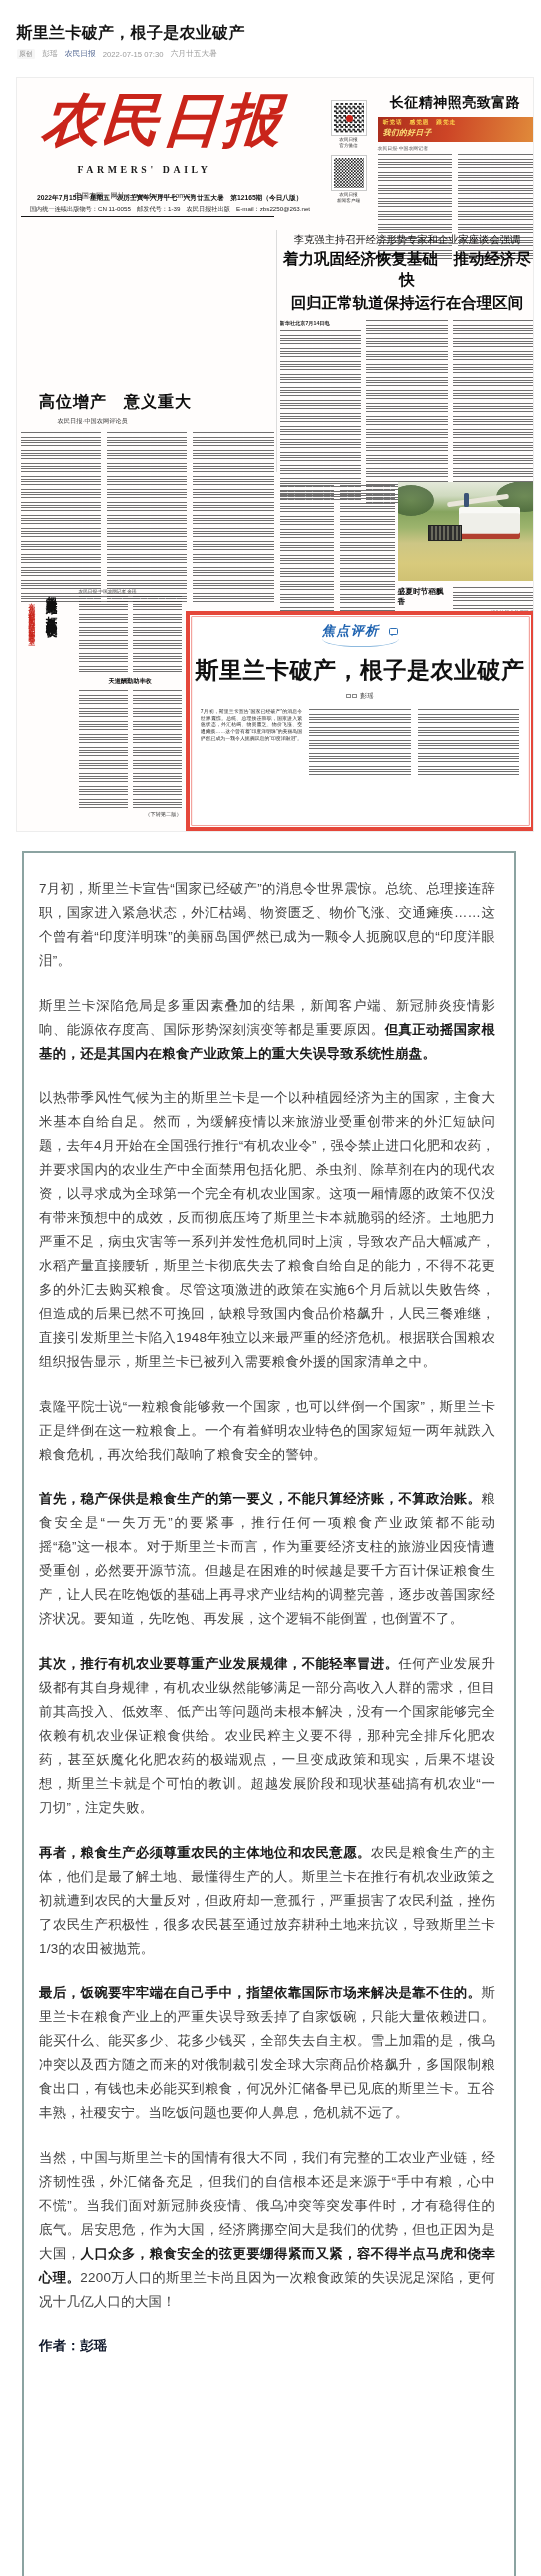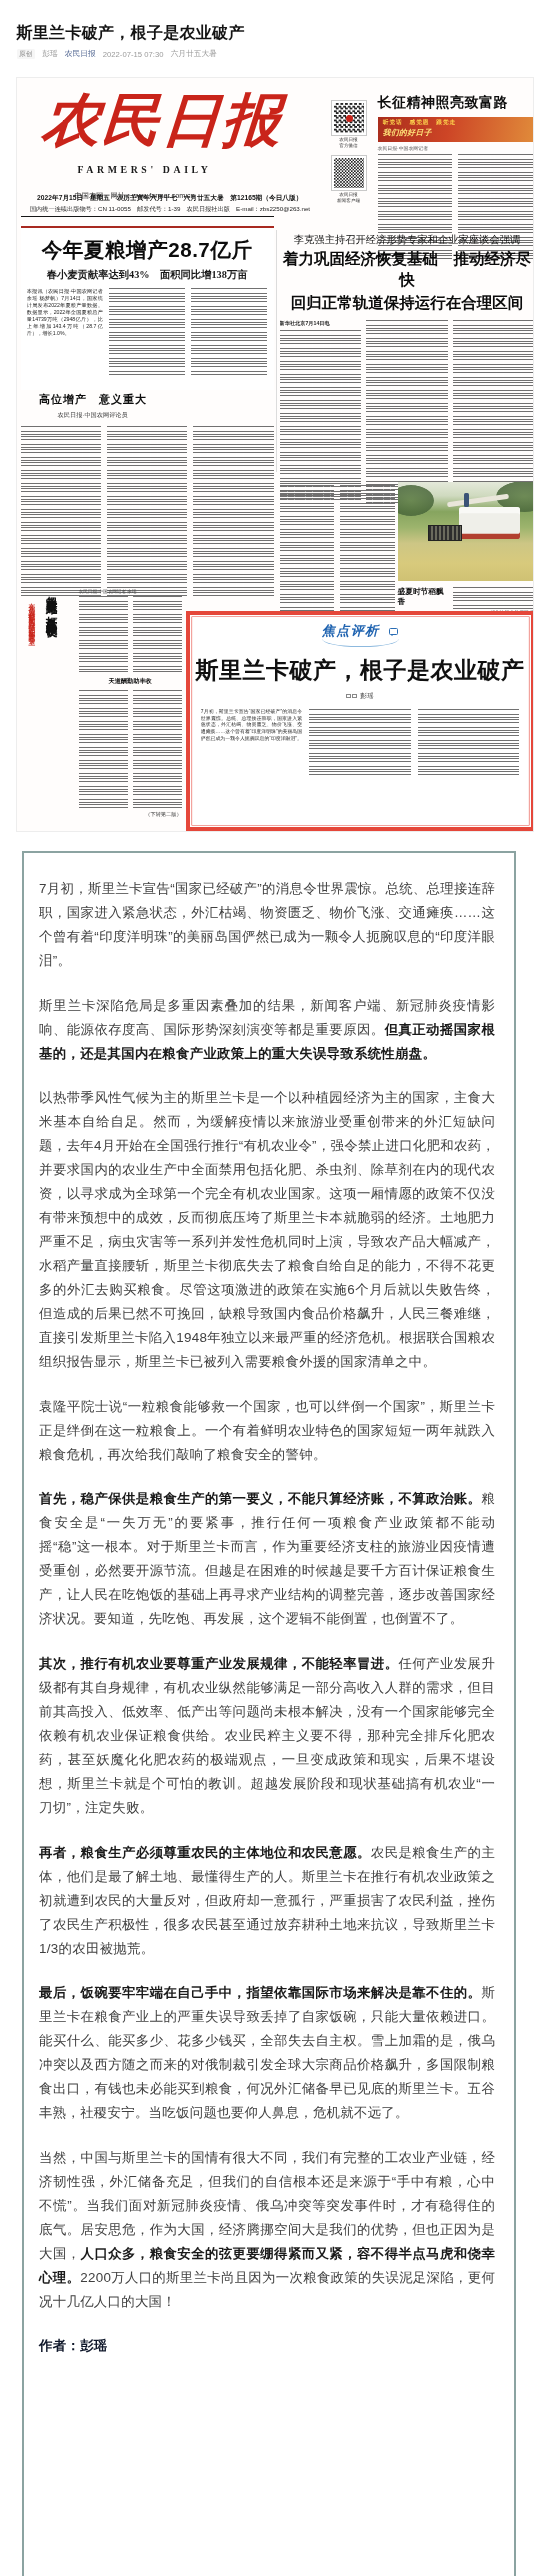--- a/index.html
+++ b/index.html
@@ -30,21 +30,21 @@
       background:repeating-conic-gradient(#242424 0 25%,#fff 0 50%);background-size:4.6px 4.6px;}
   .qr .qr-dot{position:absolute;left:12px;top:12px;width:7.2px;height:7.2px;border-radius:50%;background:#c9241a;}
   .qr-cap{position:absolute;width:44px;text-align:center;font-size:4.6px;line-height:5.7px;color:#333;}
   
   .np-small{font-size:5.2px;line-height:7px;color:#1f1f1f;text-align:justify;overflow:hidden;}
   .mf{background-image:repeating-linear-gradient(180deg,#3b3b3b 0 0.8px,transparent 0.8px 2.6px),
       repeating-linear-gradient(90deg,rgba(255,255,255,.5) 0 0.5px,transparent 0.5px 3.6px);opacity:.72;}
   .serif{font-family:"Liberation Serif",serif;}
   
   .cz{position:absolute;left:361px;top:15.5px;width:155px;}
-  .cz-h{font-family:"Liberation Serif",serif;font-size:14px;font-weight:700;color:#0d0d0d;letter-spacing:0.5px;}
+  .cz-h{font-family:"Liberation Serif",serif;font-size:14px;font-weight:700;text-align:center;color:#0d0d0d;letter-spacing:0.5px;}
   .cz-banner{position:relative;margin-top:5.2px;height:25px;background:linear-gradient(100deg,#a92c1c,#cd4526 45%,#e08a3a);
       color:#ffd94f;overflow:hidden;padding:2.1px 5.2px;}
   .cz-banner .l1{font-size:5.7px;font-weight:700;letter-spacing:1px;}
   .cz-banner .l2{font-size:7.7px;font-style:italic;font-weight:700;margin-top:1.5px;letter-spacing:0.5px;color:#ffe47a;}
   .cz-by{margin-top:3.1px;font-size:4.9px;color:#555;}
   .cz-cols{display:flex;gap:5.2px;margin-top:3.1px;}
   .cz-cols .mf{flex:1;height:106px;}
   
   .xl{position:absolute;left:4.1px;top:148px;width:253px;height:164px;border-top:2.6px solid #a8281f;background:#fff;}
   .xl-h{margin-top:8.2px;text-align:center;font-size:20.6px;font-weight:800;color:#0c0c0c;letter-spacing:0.5px;}
@@ -53,21 +53,21 @@
   .xl-cols>div{flex:1;height:87px;}
   
   .lk{position:absolute;left:263px;top:155px;width:255px;}
   .lk-k{font-family:"Liberation Serif",serif;font-size:10.3px;text-align:center;color:#111;}
   .lk-h{font-family:"Liberation Serif",serif;font-size:15.5px;font-weight:700;text-align:center;color:#0b0b0b;margin-top:2.1px;}
   .lk-cols{display:flex;gap:5.2px;margin-top:6.2px;}
   .lk-cols>div{flex:1;height:184px;}
   .lk-jump{margin-top:2.1px;text-align:right;font-size:5.2px;color:#333;}
   
   .gw{position:absolute;left:4.1px;top:314px;width:253px;}
-  .gw-h{margin-left:18.5px;font-family:"Liberation Serif",serif;font-size:11px;font-weight:700;color:#0d0d0d;letter-spacing:1px;}
+  .gw-h{margin-left:18.5px;font-family:"Liberation Serif",serif;font-size:16px;font-weight:700;color:#0d0d0d;letter-spacing:1px;}
   .gw-by{margin-left:37px;margin-top:4.1px;font-size:6.2px;color:#333;}
   .gw-cols{display:flex;gap:6.2px;margin-top:6.2px;}
   .gw-cols .mf{flex:1;height:170px;}
   .gw-extra{position:absolute;left:263px;top:407px;width:115px;display:flex;gap:6.2px;}
   .gw-extra .mf{flex:1;height:178px;}
   
   .np-photo{position:absolute;left:381px;top:404px;width:137px;height:99px;overflow:hidden;
       background:linear-gradient(180deg,#e4e9da 0%,#cfdabf 14%,#86a45f 30%,#9db46d 46%,#cdc685 62%,#d8ca7c 82%,#cfc173 100%);}
   .tree{position:absolute;width:46px;height:31px;border-radius:50%;background:radial-gradient(#5d7d44,#49663a 70%,transparent 72%);opacity:.85;}
   .harv-body{position:absolute;left:61px;top:25px;width:61px;height:32px;background:#efefe9;border-radius:2.6px;
@@ -154,29 +154,20 @@
         <div class="l1">听党话　感党恩　跟党走</div>
         <div class="l2">我们的好日子</div>
       </div>
       <div class="cz-by">农民日报·中国农网记者</div>
       <div class="cz-cols">
         <div class="mf"></div>
         <div class="mf"></div>
       </div>
     </div>
 
-    <div class="xl">
-      <div class="xl-h">今年夏粮增产28.7亿斤</div>
-      <div class="xl-sub serif">春小麦贡献率达到43%　面积同比增138万亩</div>
-      <div class="xl-cols">
-        <div class="np-small">本报讯（农民日报·中国农网记者 余瑶 杨梦帆）7月14日，国家统计局发布2022年夏粮产量数据。数据显示，2022年全国夏粮总产量14739万吨（2948亿斤），比上年增加143.4万吨（28.7亿斤），增长1.0%。</div>
-        <div class="mf"></div>
-        <div class="mf"></div>
-      </div>
-    </div>
 
     <div class="lk">
       <div class="lk-k">李克强主持召开经济形势专家和企业家座谈会强调</div>
       <div class="lk-h">着力巩固经济恢复基础　推动经济尽快</div>
       <div class="lk-h">回归正常轨道保持运行在合理区间</div>
       <div class="lk-cols">
         <div>
           <div class="np-small" style="height:9.3px;font-weight:700;">新华社北京7月14日电</div>
           <div class="mf" style="height:173px;"></div>
         </div>

